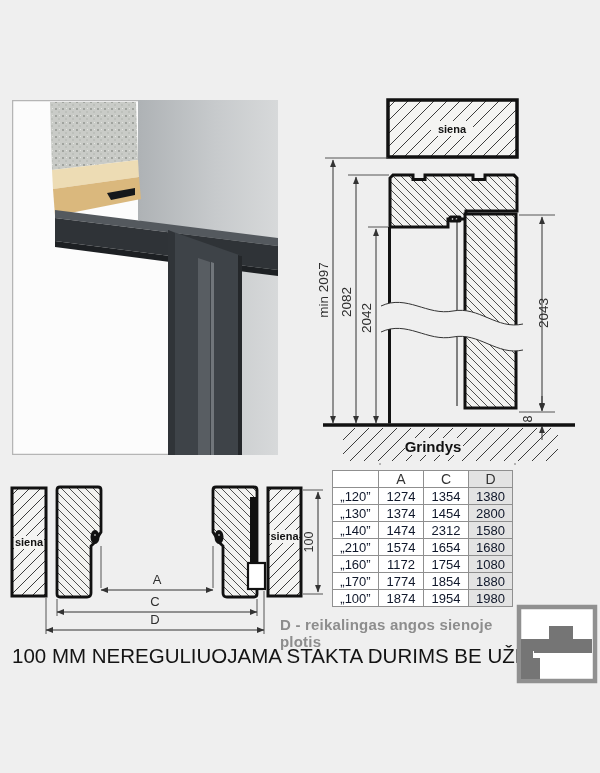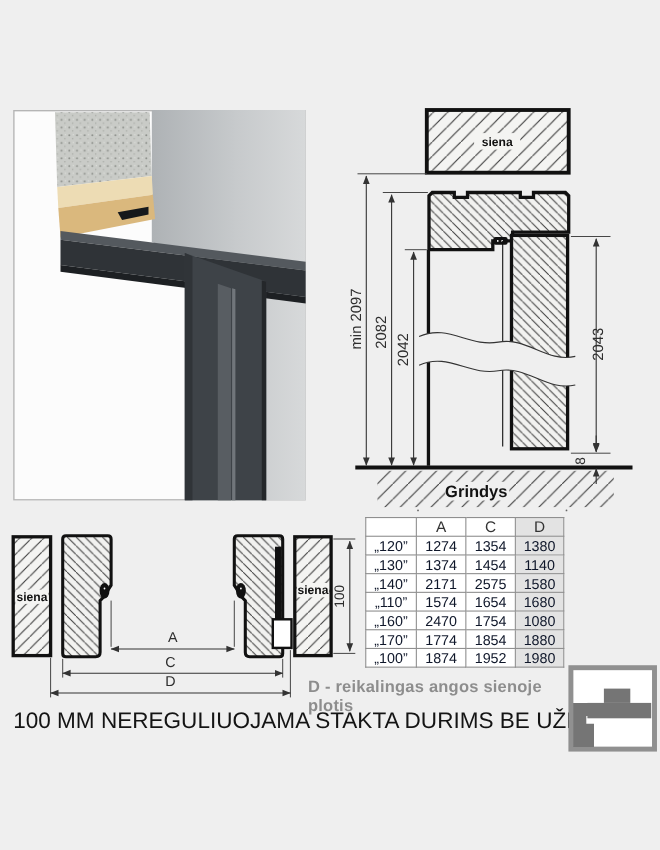--- a/index.html
+++ b/index.html
@@ -235,50 +235,50 @@
     <tr>
       <td>„120”</td>
       <td>1274</td>
       <td>1354</td>
       <td class="dcol">1380</td>
     </tr>
     <tr>
       <td>„130”</td>
       <td>1374</td>
       <td>1454</td>
-      <td class="dcol">1140</td>
+      <td class="dcol">2800</td>
     </tr>
     <tr>
       <td>„140”</td>
-      <td>2171</td>
-      <td>2575</td>
+      <td>1474</td>
+      <td>2312</td>
       <td class="dcol">1580</td>
     </tr>
     <tr>
-      <td>„110”</td>
+      <td>„210”</td>
       <td>1574</td>
       <td>1654</td>
       <td class="dcol">1680</td>
     </tr>
     <tr>
       <td>„160”</td>
-      <td>2470</td>
+      <td>1172</td>
       <td>1754</td>
       <td class="dcol">1080</td>
     </tr>
     <tr>
       <td>„170”</td>
       <td>1774</td>
       <td>1854</td>
       <td class="dcol">1880</td>
     </tr>
     <tr>
       <td>„100”</td>
       <td>1874</td>
-      <td>1952</td>
+      <td>1954</td>
       <td class="dcol">1980</td>
     </tr>
   </tbody>
     </table>
 
   <div class="dnote">D - reikalingas angos sienoje plotis</div>
   <div class="caption">100 MM NEREGULIUOJAMA STAKTA DURIMS BE UŽLAIDOS</div>
 
   <svg class="abs" style="left:516px;top:604px" width="82" height="80" viewBox="0 0 82 80">
     <rect x="3" y="3" width="76" height="74" fill="#fff" stroke="#909090" stroke-width="4.5"></rect>

